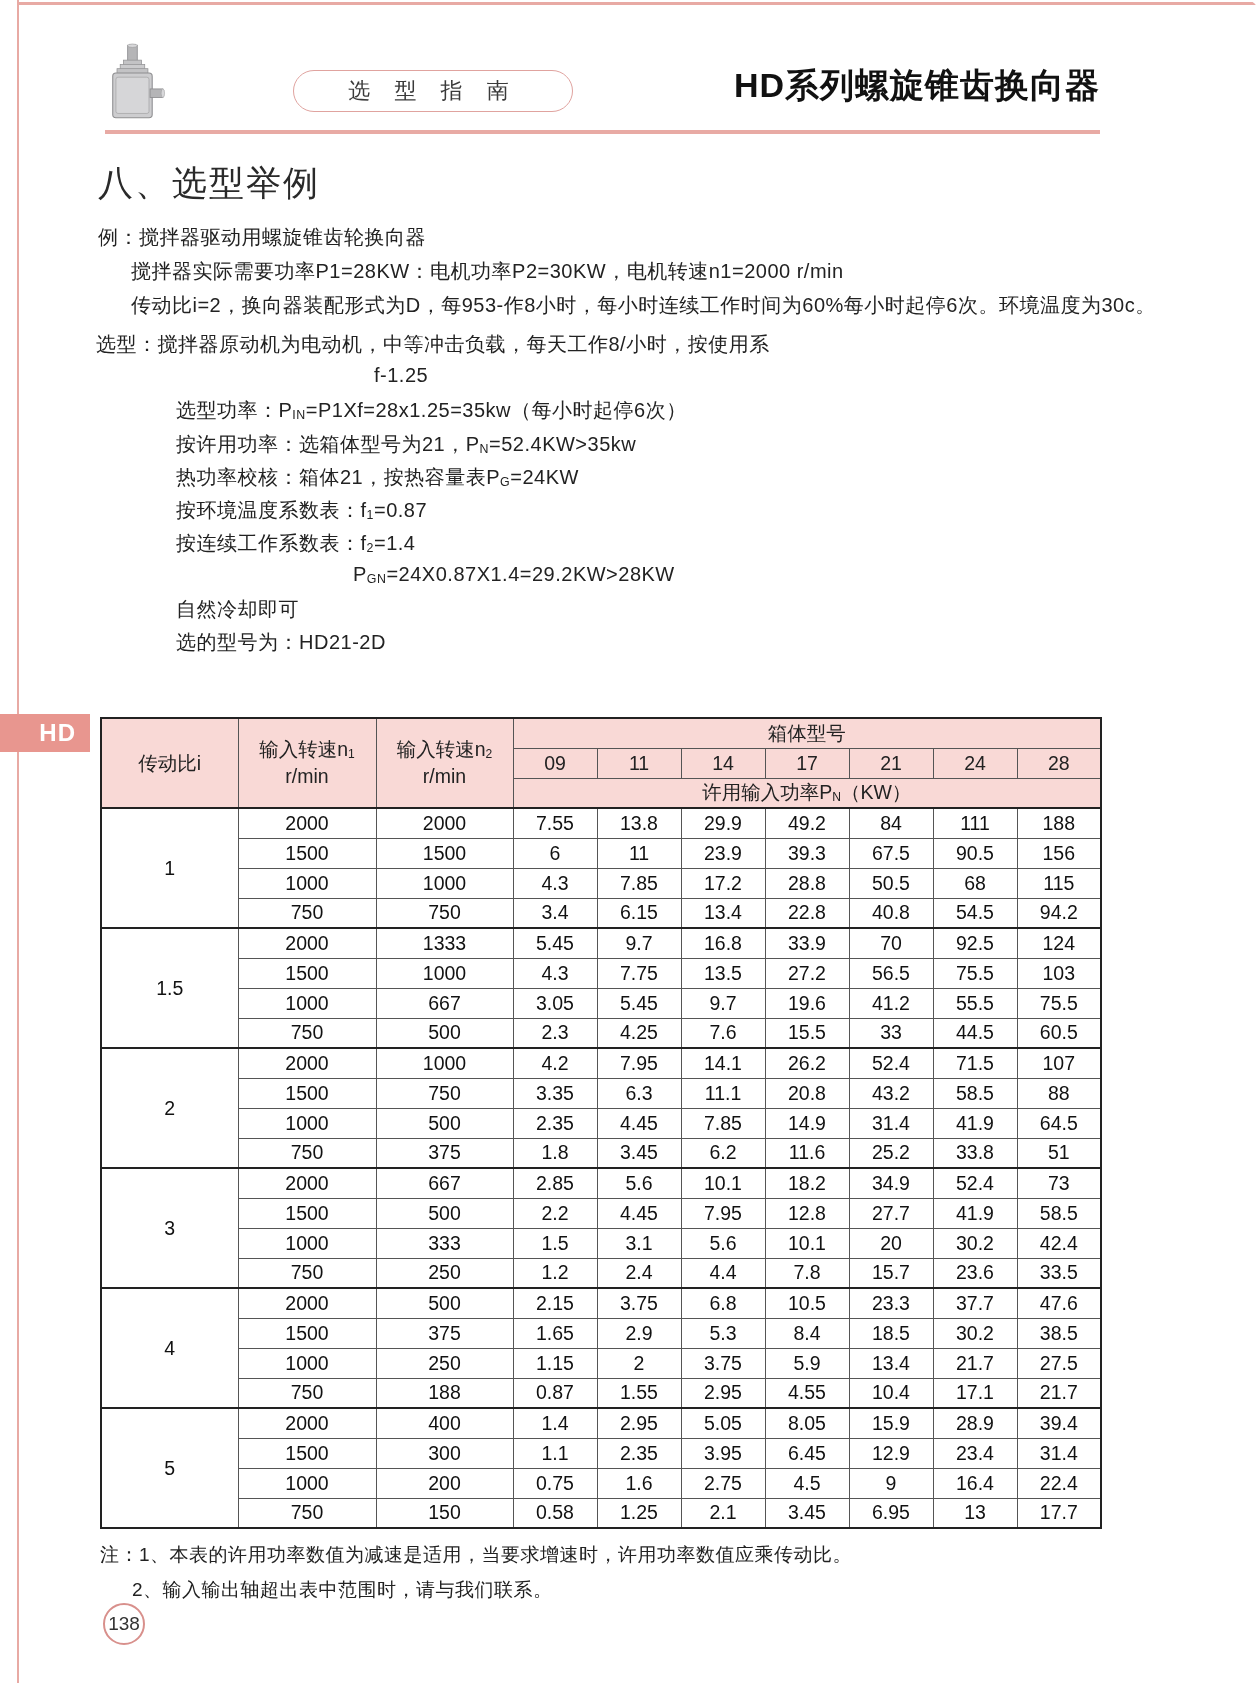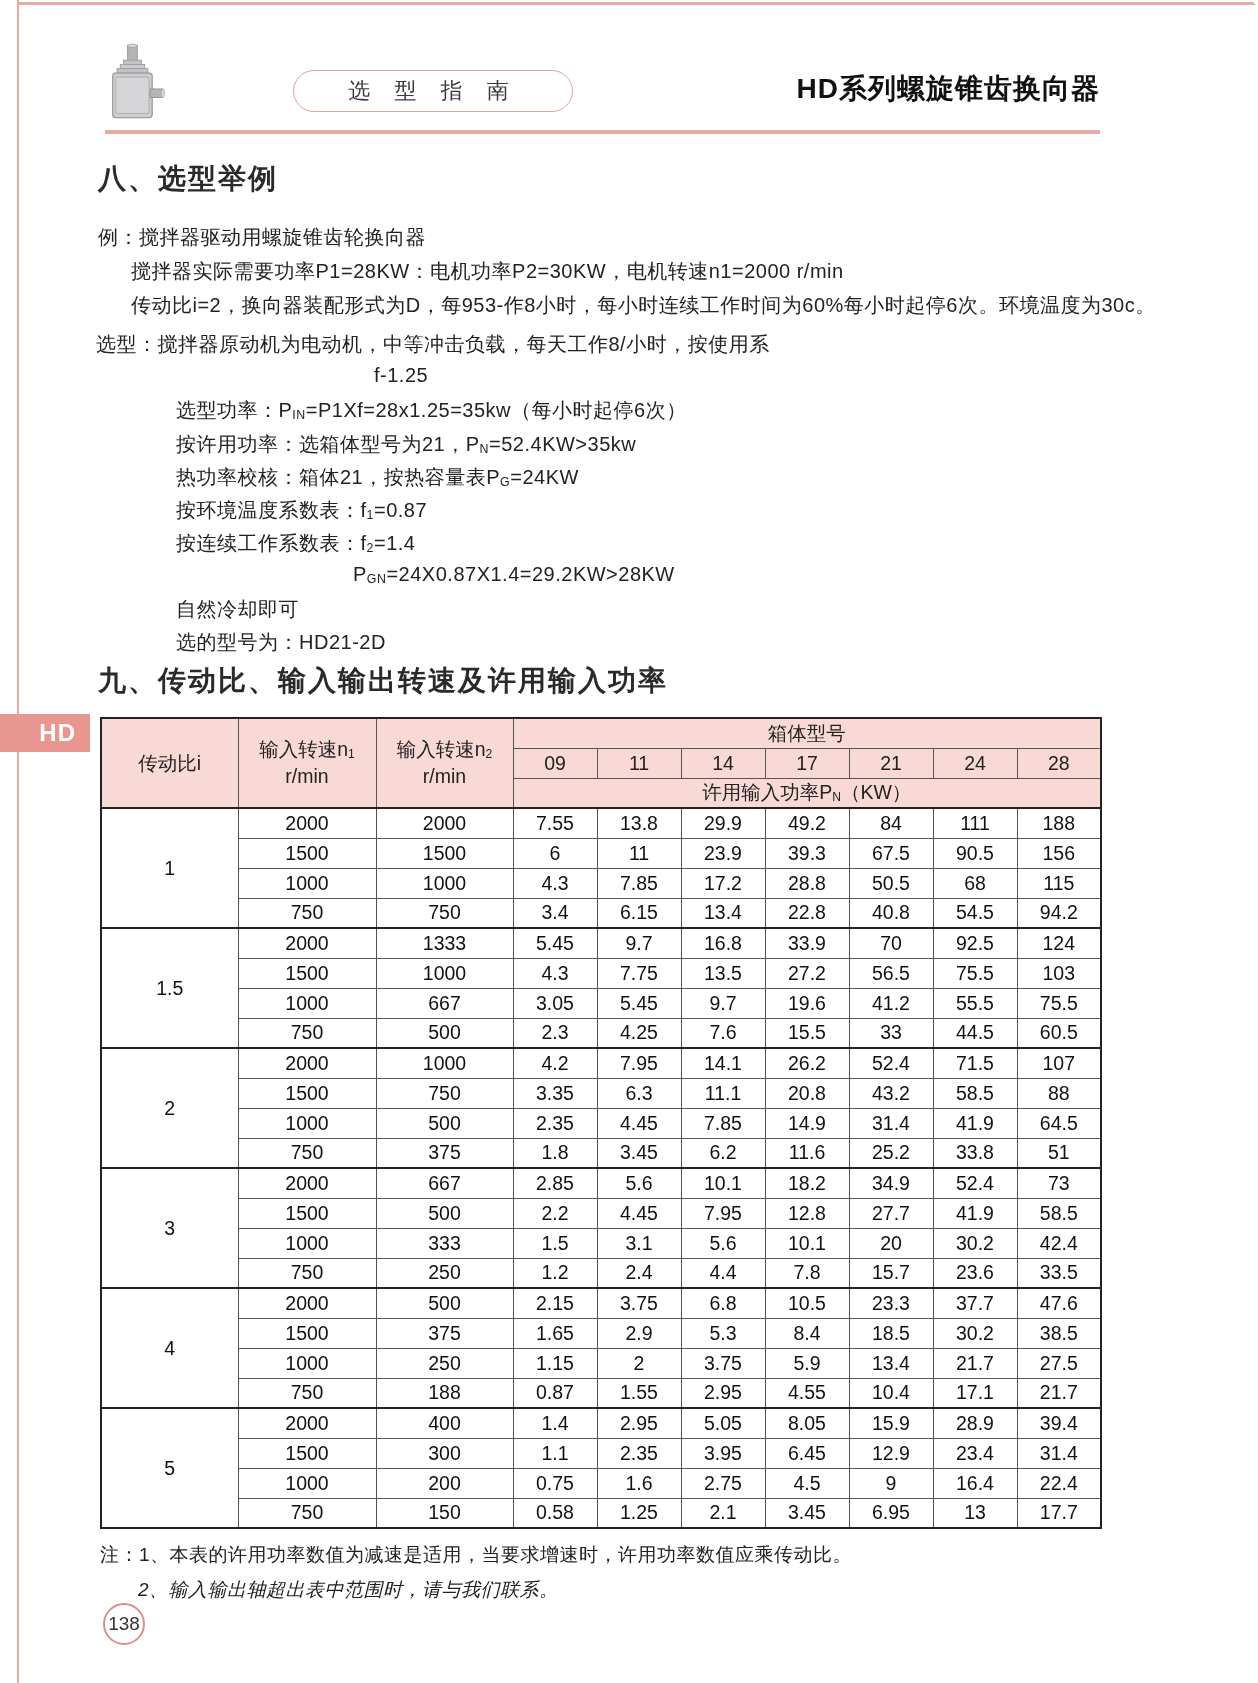--- a/index.html
+++ b/index.html
@@ -12,24 +12,24 @@
   .page{position:relative;width:1258px;height:1683px;background:#fff;overflow:hidden;border-radius:12px;}
 
   .vline{position:absolute;left:17px;top:0;width:2px;height:1683px;background:var(--rule);}
   .top-hline{position:absolute;left:17px;top:2px;right:0;height:3px;background:var(--rule);}
 
   .gear-img{position:absolute;left:100px;top:42px;width:66px;height:80px;}
 
   .badge{position:absolute;left:293px;top:70px;width:280px;height:42px;border:1.5px solid #e0a39f;
          border-radius:22px;display:flex;align-items:center;justify-content:center;
          font-size:22px;letter-spacing:9px;color:#3a3a3a;}
-  .title{position:absolute;right:158px;top:70px;font-size:28px;font-weight:700;color:#111;letter-spacing:1px;}
+  .title{position:absolute;right:158px;top:63px;font-size:34px;font-weight:700;color:#111;letter-spacing:1px;}
   .header-rule{position:absolute;left:105px;top:130px;width:995px;height:4px;background:var(--rule);}
 
-  .h-section{position:absolute;font-size:28px;font-weight:700;color:#2a2a2a;letter-spacing:2px;}
+  .h-section{position:absolute;font-size:35px;font-weight:400;color:#2a2a2a;letter-spacing:2px;}
   .line{position:absolute;font-size:20px;color:#222;letter-spacing:0.5px;white-space:nowrap;}
   .sub{font-size:0.62em;vertical-align:-0.2em;}
 
   .hd-tab{position:absolute;left:0;top:714px;width:90px;height:38px;background:var(--accent);
           color:#fff;font-weight:700;font-size:24px;display:flex;align-items:center;
           justify-content:flex-end;padding-right:14px;letter-spacing:1px;}
 
   .tbl-wrap{position:absolute;left:100px;top:717px;}
   table{border-collapse:collapse;table-layout:fixed;width:1000px;border:2.5px solid #222;}
   th,td{border:1.3px solid #555;text-align:center;vertical-align:middle;
@@ -80,21 +80,20 @@
   <div class="line" style="left:176px;top:397px;"><span>选型功率：P</span><span class="sub">IN</span><span>=P1Xf=28x1.25=35kw（每小时起停6次）</span></div>
   <div class="line" style="left:176px;top:431px;"><span>按许用功率：选箱体型号为21，P</span><span class="sub">N</span><span>=52.4KW&gt;35kw</span></div>
   <div class="line" style="left:176px;top:464px;"><span>热功率校核：箱体21，按热容量表P</span><span class="sub">G</span><span>=24KW</span></div>
   <div class="line" style="left:176px;top:497px;"><span>按环境温度系数表：f</span><span class="sub">1</span><span>=0.87</span></div>
   <div class="line" style="left:176px;top:530px;"><span>按连续工作系数表：f</span><span class="sub">2</span><span>=1.4</span></div>
   <div class="line" style="left:345px;top:563px;margin-left:8px;"><span>P</span><span class="sub">GN</span><span>=24X0.87X1.4=29.2KW&gt;28KW</span></div>
 
   <div class="line" style="left:176px;top:596px;">自然冷却即可</div>
   <div class="line" style="left:176px;top:629px;">选的型号为：HD21-2D</div>
 
-  <div class="h-section" style="left:98px;top:662px;">九、传动比、输入输出转速及许用输入功率</div>
 
   <div class="hd-tab">HD</div>
 
   <div class="tbl-wrap">
     <table>
       <colgroup>
         <col style="width:137px">
           <col style="width:138px">
           <col style="width:137px">
         <col style="width:84px">
@@ -404,16 +403,16 @@
             <td>3.45</td>
             <td>6.95</td>
             <td>13</td>
             <td>17.7</td>
           </tr>
         </tbody>
     </table>
   </div>
 
   <div class="note-line" style="left:100px;top:1542px;">注：1、本表的许用功率数值为减速是适用，当要求增速时，许用功率数值应乘传动比。</div>
-  <div class="note-line" style="left:138px;top:1577px;font-style:italic;">2、输入输出轴超出表中范围时，请与我们联系。</div>
+  <div class="note-line" style="left:132px;top:1577px;">2、输入输出轴超出表中范围时，请与我们联系。</div>
 
   <div class="page-num">138</div>
 </div>
 
 </body></html>

